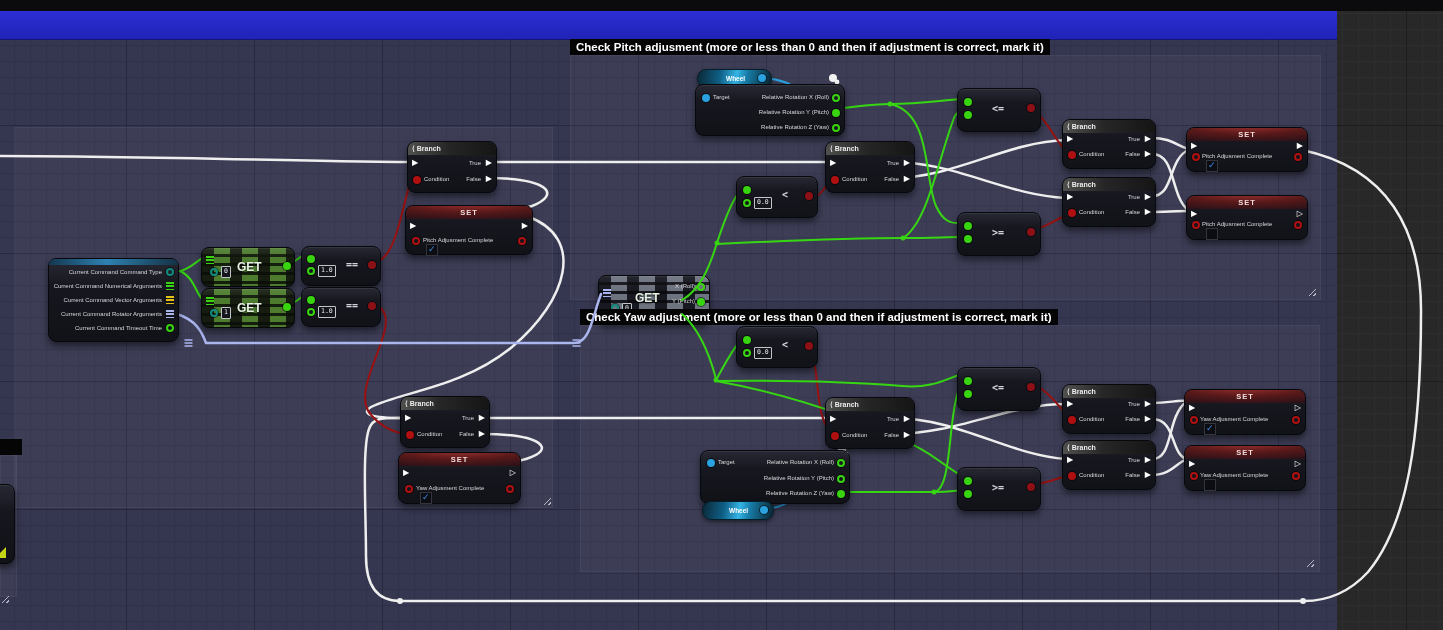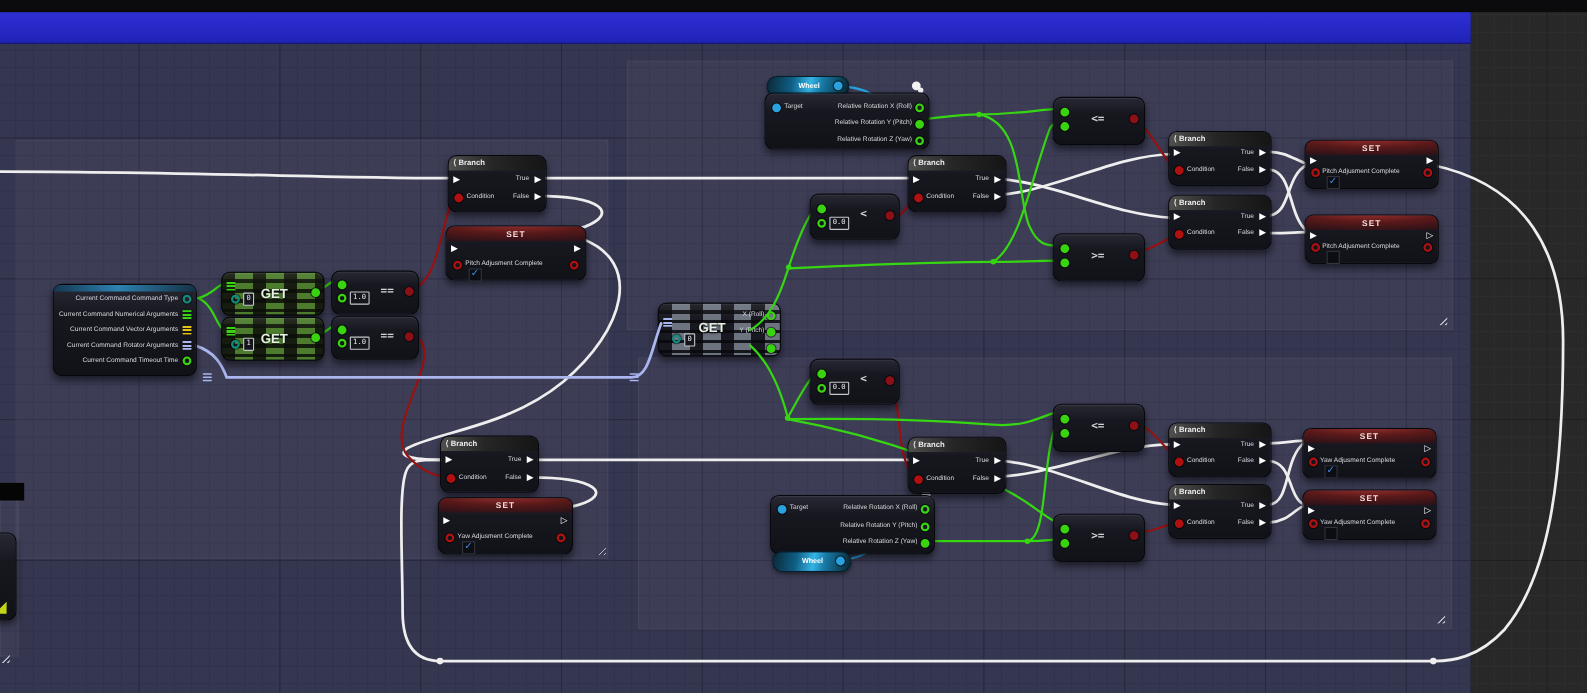--- a/index.html
+++ b/index.html
@@ -62,20 +62,21 @@
 <div id="stage">
   <div id="gray-panel"></div>
   <div id="purple-canvas"></div>
   <div id="top-strip"></div>
   <div id="blue-bar"></div>
 
   <div class="cmt" style="left:14px;top:127px;width:537px;height:379px"></div>
   <div class="grip" style="left:543px;top:497px"></div>
 
   <div class="cmt" style="left:570px;top:55px;width:749px;height:243px"></div>
+  <div class="cmth" style="left:570px;top:39px">Check Pitch adjusment (more or less than 0 and then if adjustment is correct, mark it)</div>
   <div class="grip" style="left:1308px;top:288px"></div>
 
   <div class="cmt" style="left:580px;top:325px;width:738px;height:245px"></div>
   <div class="grip" style="left:1306px;top:559px"></div>
 
   <div class="cmth" style="left:0;top:439px;width:10px">&nbsp;</div>
   <div class="cmt" style="left:0;top:455px;width:15px;height:140px"></div>
   <div class="node" style="left:-8px;top:484px;width:21px;height:78px">
     <span class="ytri" style="left:2px;top:62px"></span>
   </div>
@@ -85,20 +86,21 @@
     <span class="apin" style="left:4px;top:13px;--c:#a9b5ee"></span>
     <span class="gettxt" style="left:36px;top:16px">GET</span>
     <span class="dpin" style="left:12px;top:28px;--c:#0f8a7c"></span>
     <span class="vbox" style="left:23px;top:27px">0</span>
     <span class="plbl rlbl" style="right:14px;top:6px">X (Roll)</span>
     <span class="dpin" style="right:4px;top:7px;--c:#39d410"></span>
     <span class="plbl rlbl" style="right:14px;top:21px">Y (Pitch)</span>
     <span class="dpin f" style="right:4px;top:22px;--c:#39d410"></span>
     <span class="dpin f" style="right:4px;top:37px;--c:#39d410"></span>
   </div>
+  <div class="cmth" style="left:580px;top:309px">Check Yaw adjustment (more or less than 0 and then if adjustment is correct, mark it)</div>
 
   <svg id="wires" width="1443" height="630">
     <g stroke="#eeeeee" stroke-width="2.5" fill="none" stroke-linecap="round">
       <path d="M0,156 C150,156 320,162 409,162"></path>
       <path d="M487,162 C600,162 720,162 829,162"></path>
       <path d="M487,178 C548,178 562,194 532,206 C500,217 445,222 407,218"></path>
       <path d="M529,217 C585,238 568,300 512,347 C462,388 400,392 371,407 C360,414 372,418 402,418"></path>
       <path d="M1302,150 C1388,168 1421,230 1421,310 C1421,440 1407,525 1368,572 C1344,598 1320,601 1304,601"></path>
       <path d="M1303,601 L401,601"></path>
       <path d="M400,601 C376,601 366,584 366,556 C366,512 362,448 369,429 C373,417 384,418 402,418"></path>

